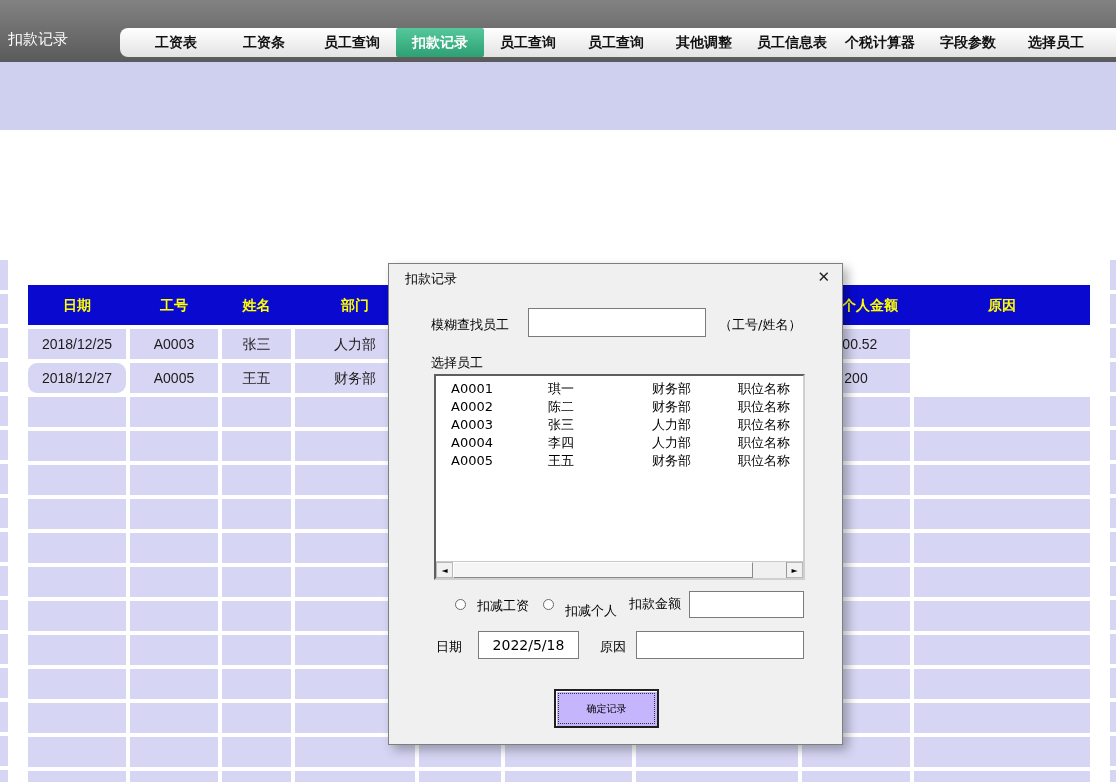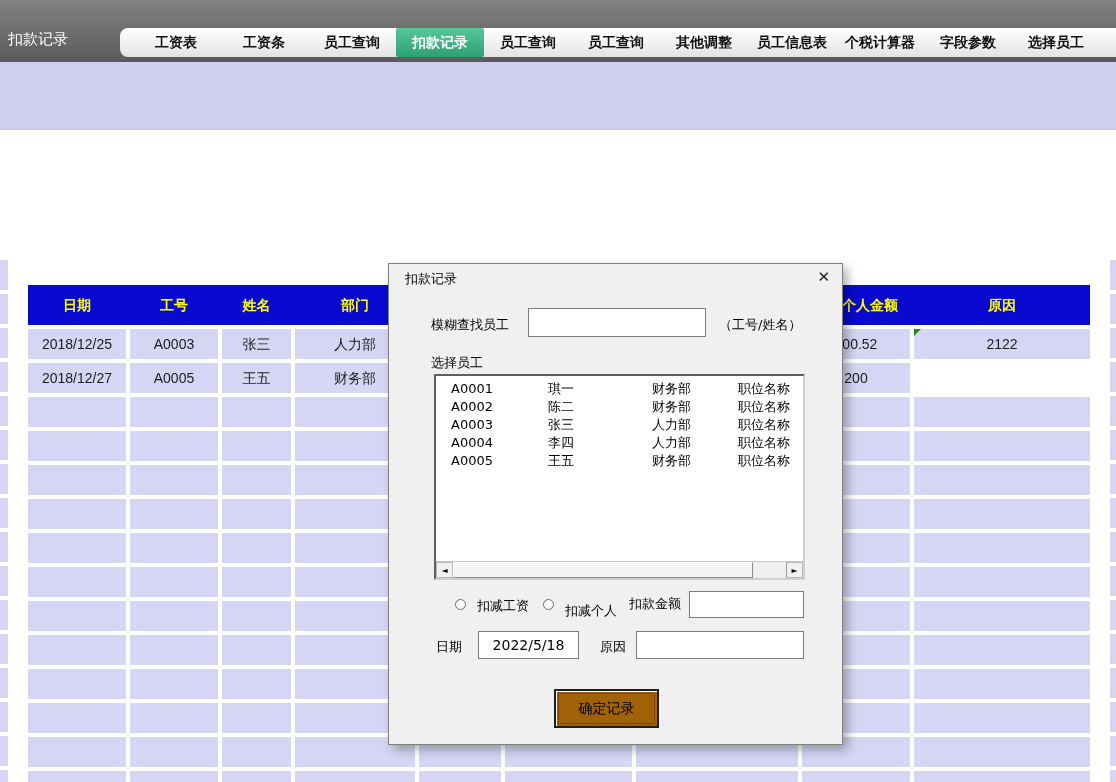--- a/index.html
+++ b/index.html
@@ -71,21 +71,21 @@
             border-top-color:#fff; border-left-color:#fff; }
   .strack { flex:1; }
   .sbtn.right { border-left:1px solid #9a9a9a; }
 
   .radio { position:absolute; width:11px; height:11px; border-radius:50%;
            background:#fff; border:1px solid #6a6a6a; }
   .radio1 { left:66px;  top:335px; }
   .radio2 { left:154px; top:335px; }
 
   .confirm-btn { position:absolute; left:165px; top:425px; width:105px; height:39px;
-                 background:#a16207; border:2px solid #1f1f1f; font-size:14px; color:#000;
+                 background:#c4b5fd; border:2px solid #1f1f1f; font-size:10px; color:#000;
                  outline:1px dotted #333; outline-offset:-5px;
                  font-family:"DejaVu Sans",sans-serif; box-shadow:1px 1px 0 #ffffff inset; }
 </style>
 </head>
 <body>
 
 <div class="topbar">
   <div class="app-title">扣款记录</div>
   <div class="tabbar">
       <div class="tab">工资表</div>
@@ -158,24 +158,23 @@
     <div>
         <div class="trow">
           <div class="tcell" style="width: 98px;">2018/12/25</div>
           <div class="tcell" style="width: 88px;">A0003</div>
           <div class="tcell" style="width: 69px;">张三</div>
           <div class="tcell" style="width: 120px;">人力部</div>
           <div class="tcell" style="width: 82px;">职位名称</div>
           <div class="tcell" style="width: 127px;"></div>
           <div class="tcell" style="width: 162px;"></div>
           <div class="tcell" style="width: 108px;">100.52</div>
-          <div class="tcell" style="width: 176px;">2122<span class="corner"></span></div>
-        </div>
-        <div class="trow">
-          <div class="tcell" style="width: 98px;">2018/12/27</div>
+        </div>
+        <div class="trow">
+          <div class="tcell" style="width: 98px; border-radius: 9px;">2018/12/27</div>
           <div class="tcell" style="width: 88px;">A0005</div>
           <div class="tcell" style="width: 69px;">王五</div>
           <div class="tcell" style="width: 120px;">财务部</div>
           <div class="tcell" style="width: 82px;">职位名称</div>
           <div class="tcell" style="width: 127px;"></div>
           <div class="tcell" style="width: 162px;"></div>
           <div class="tcell" style="width: 108px;">200</div>
         </div>
         <div class="trow">
           <div class="tcell" style="width: 98px;"></div>

